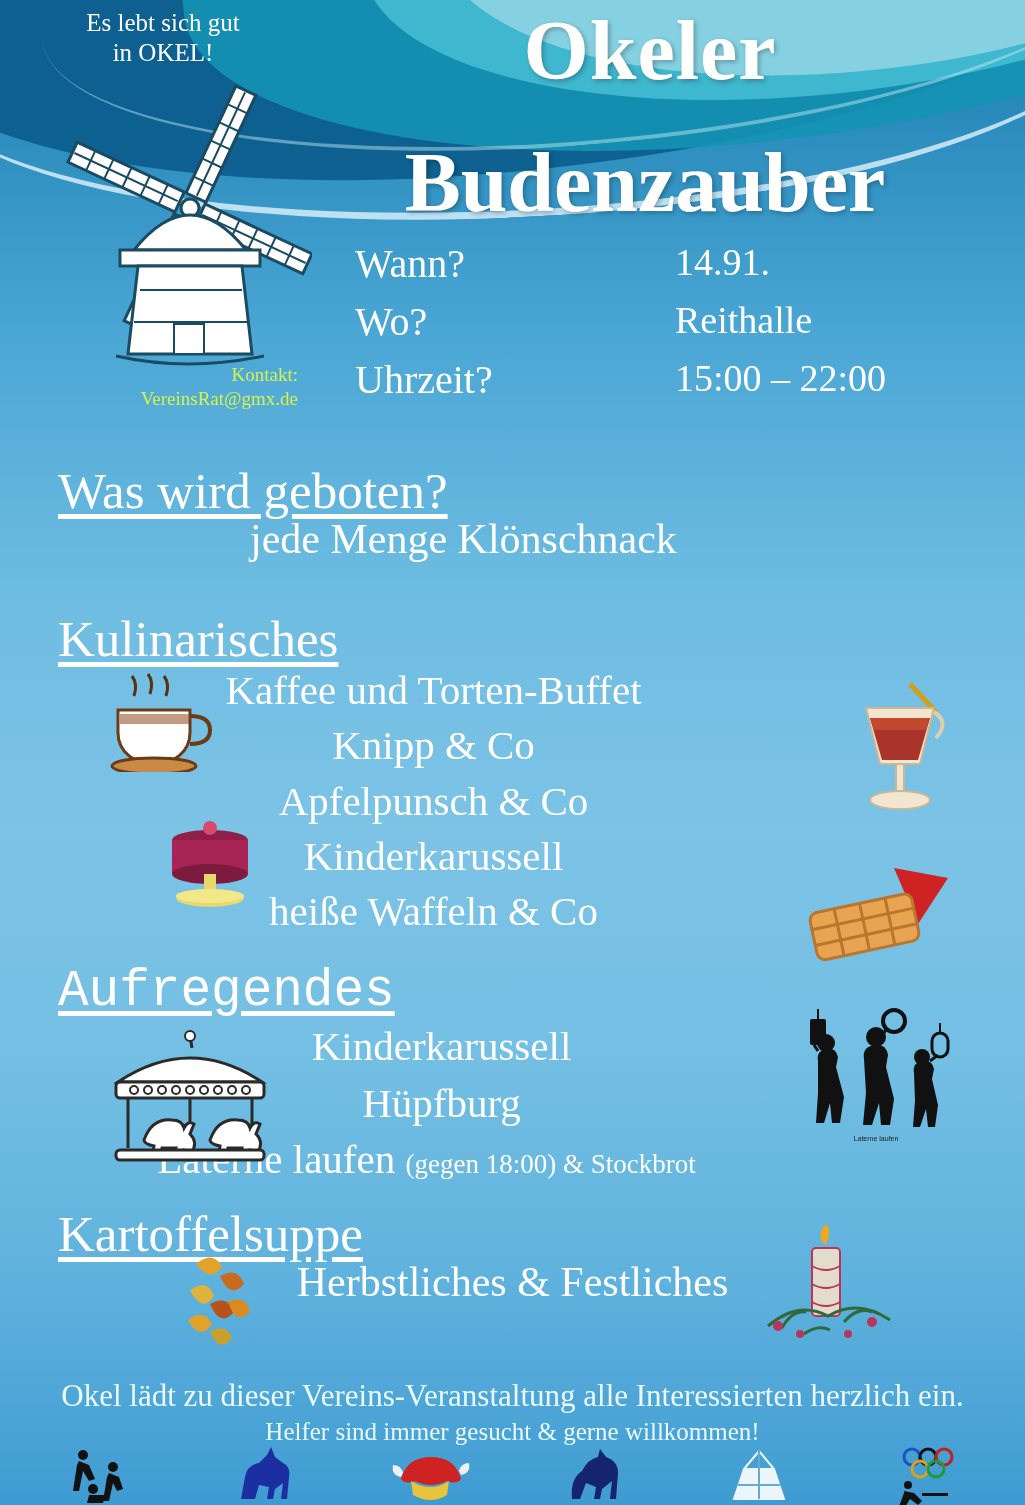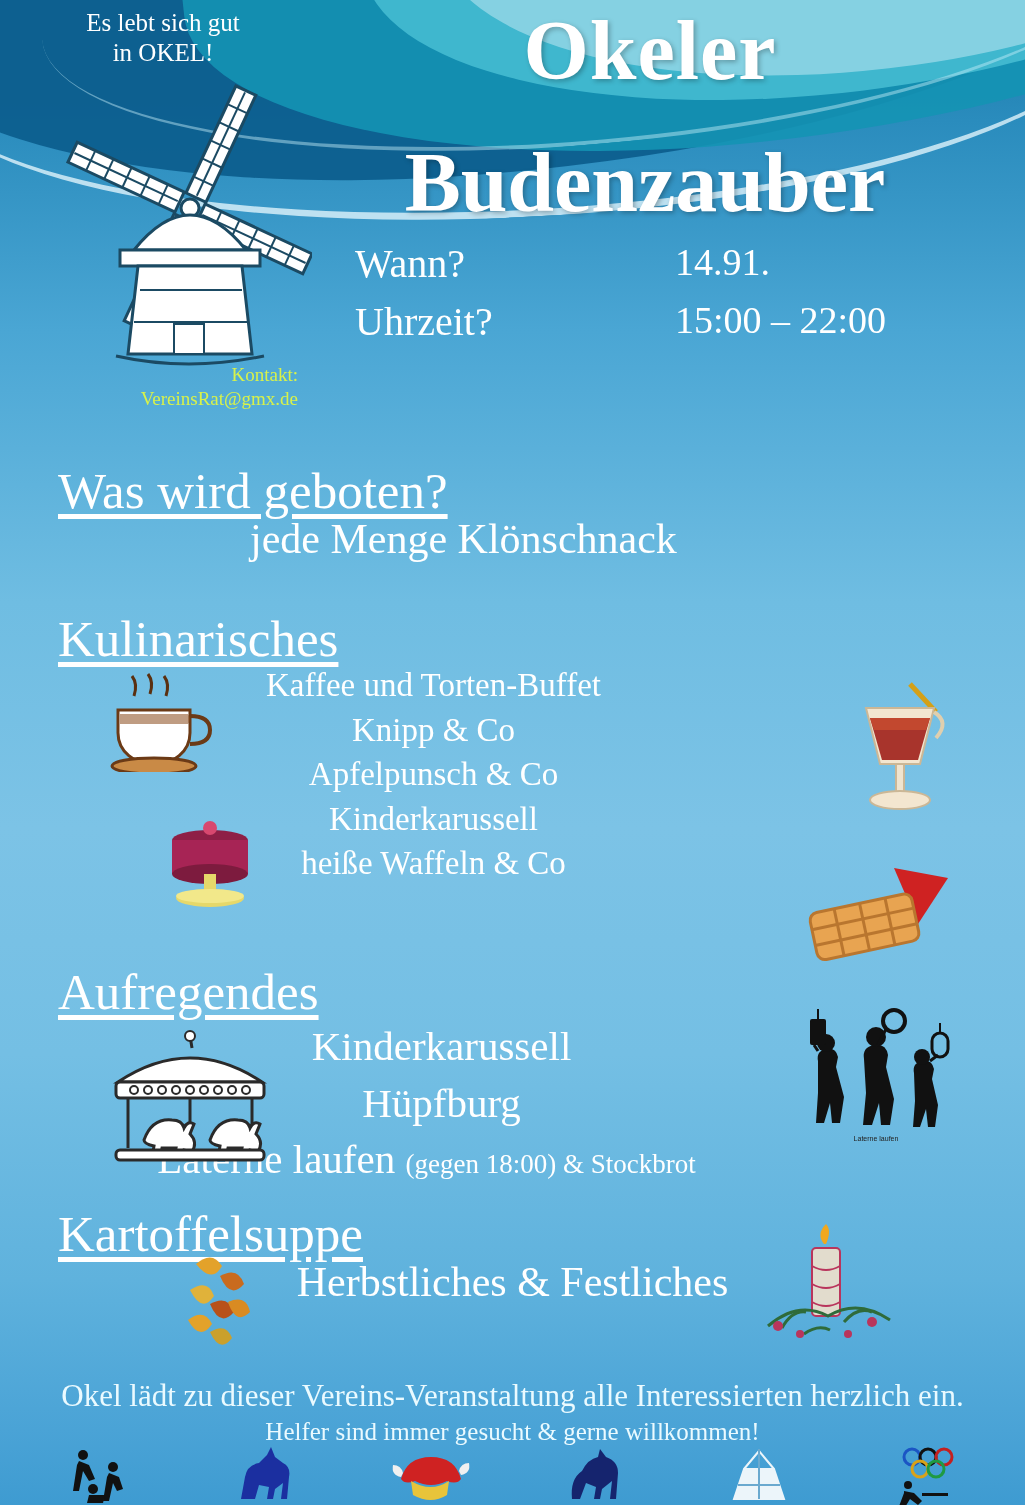--- a/index.html
+++ b/index.html
@@ -190,21 +190,21 @@
     font-size: 42px;
   }
 
   
   .culinary-list {
     position: absolute;
     top: 663px;
     left: 0;
     width: 867px;
     text-align: center;
-    font-size: 33px;
+    font-size: 41px;
     line-height: 1.35;
   }
   .culinary-list div { white-space: nowrap; }
 
   .exciting-list {
     position: absolute;
     top: 1018px;
     left: 0;
     width: 853px;
     text-align: center;
@@ -349,20 +349,24 @@
 
     <div class="title-main">Okeler</div>
     <div class="title-sub">Budenzauber</div>
 
     <div class="facts">
       <div class="facts-row">
         <span class="facts-q">Wann?</span>
         <span class="facts-a">14.91.</span>
       </div>
       <div class="facts-row">
+        <span class="facts-q">Wo?</span>
+        <span class="facts-a">Reithalle</span>
+      </div>
+      <div class="facts-row">
         <span class="facts-q">Uhrzeit?</span>
         <span class="facts-a">15:00 – 22:00</span>
       </div>
     </div>
 
     <div class="heading" style="top:462px; left:58px;">Was wird geboten?</div>
     <div class="offer-line">jede Menge Klönschnack</div>
 
     <div class="heading" style="top:610px; left:58px;">Kulinarisches</div>
 
@@ -421,21 +425,21 @@
             <line x1="40" y1="40" x2="40" y2="88"></line>
             <line x1="66" y1="40" x2="66" y2="88"></line>
             <line x1="92" y1="40" x2="92" y2="88"></line>
             <line x1="14" y1="56" x2="118" y2="56"></line>
             <line x1="14" y1="72" x2="118" y2="72"></line>
           </g>
         </g>
       </svg>
     </div>
 
-    <div class="heading" style="top:963px; left:58px;">Aufregendes</div>
+    <div class="heading" style="top:963px; left:58px;font-family:Liberation Mono, monospace;">Aufregendes</div>
 
     <div class="exciting-list">
       <div class="exciting-shift">Kinderkarussell</div>
       <div class="exciting-shift">Hüpfburg</div>
       <div>
         <span>Laterne laufen</span>
         <span class="small-note">(gegen 18:00) &amp; Stockbrot</span>
       </div>
     </div>
 

